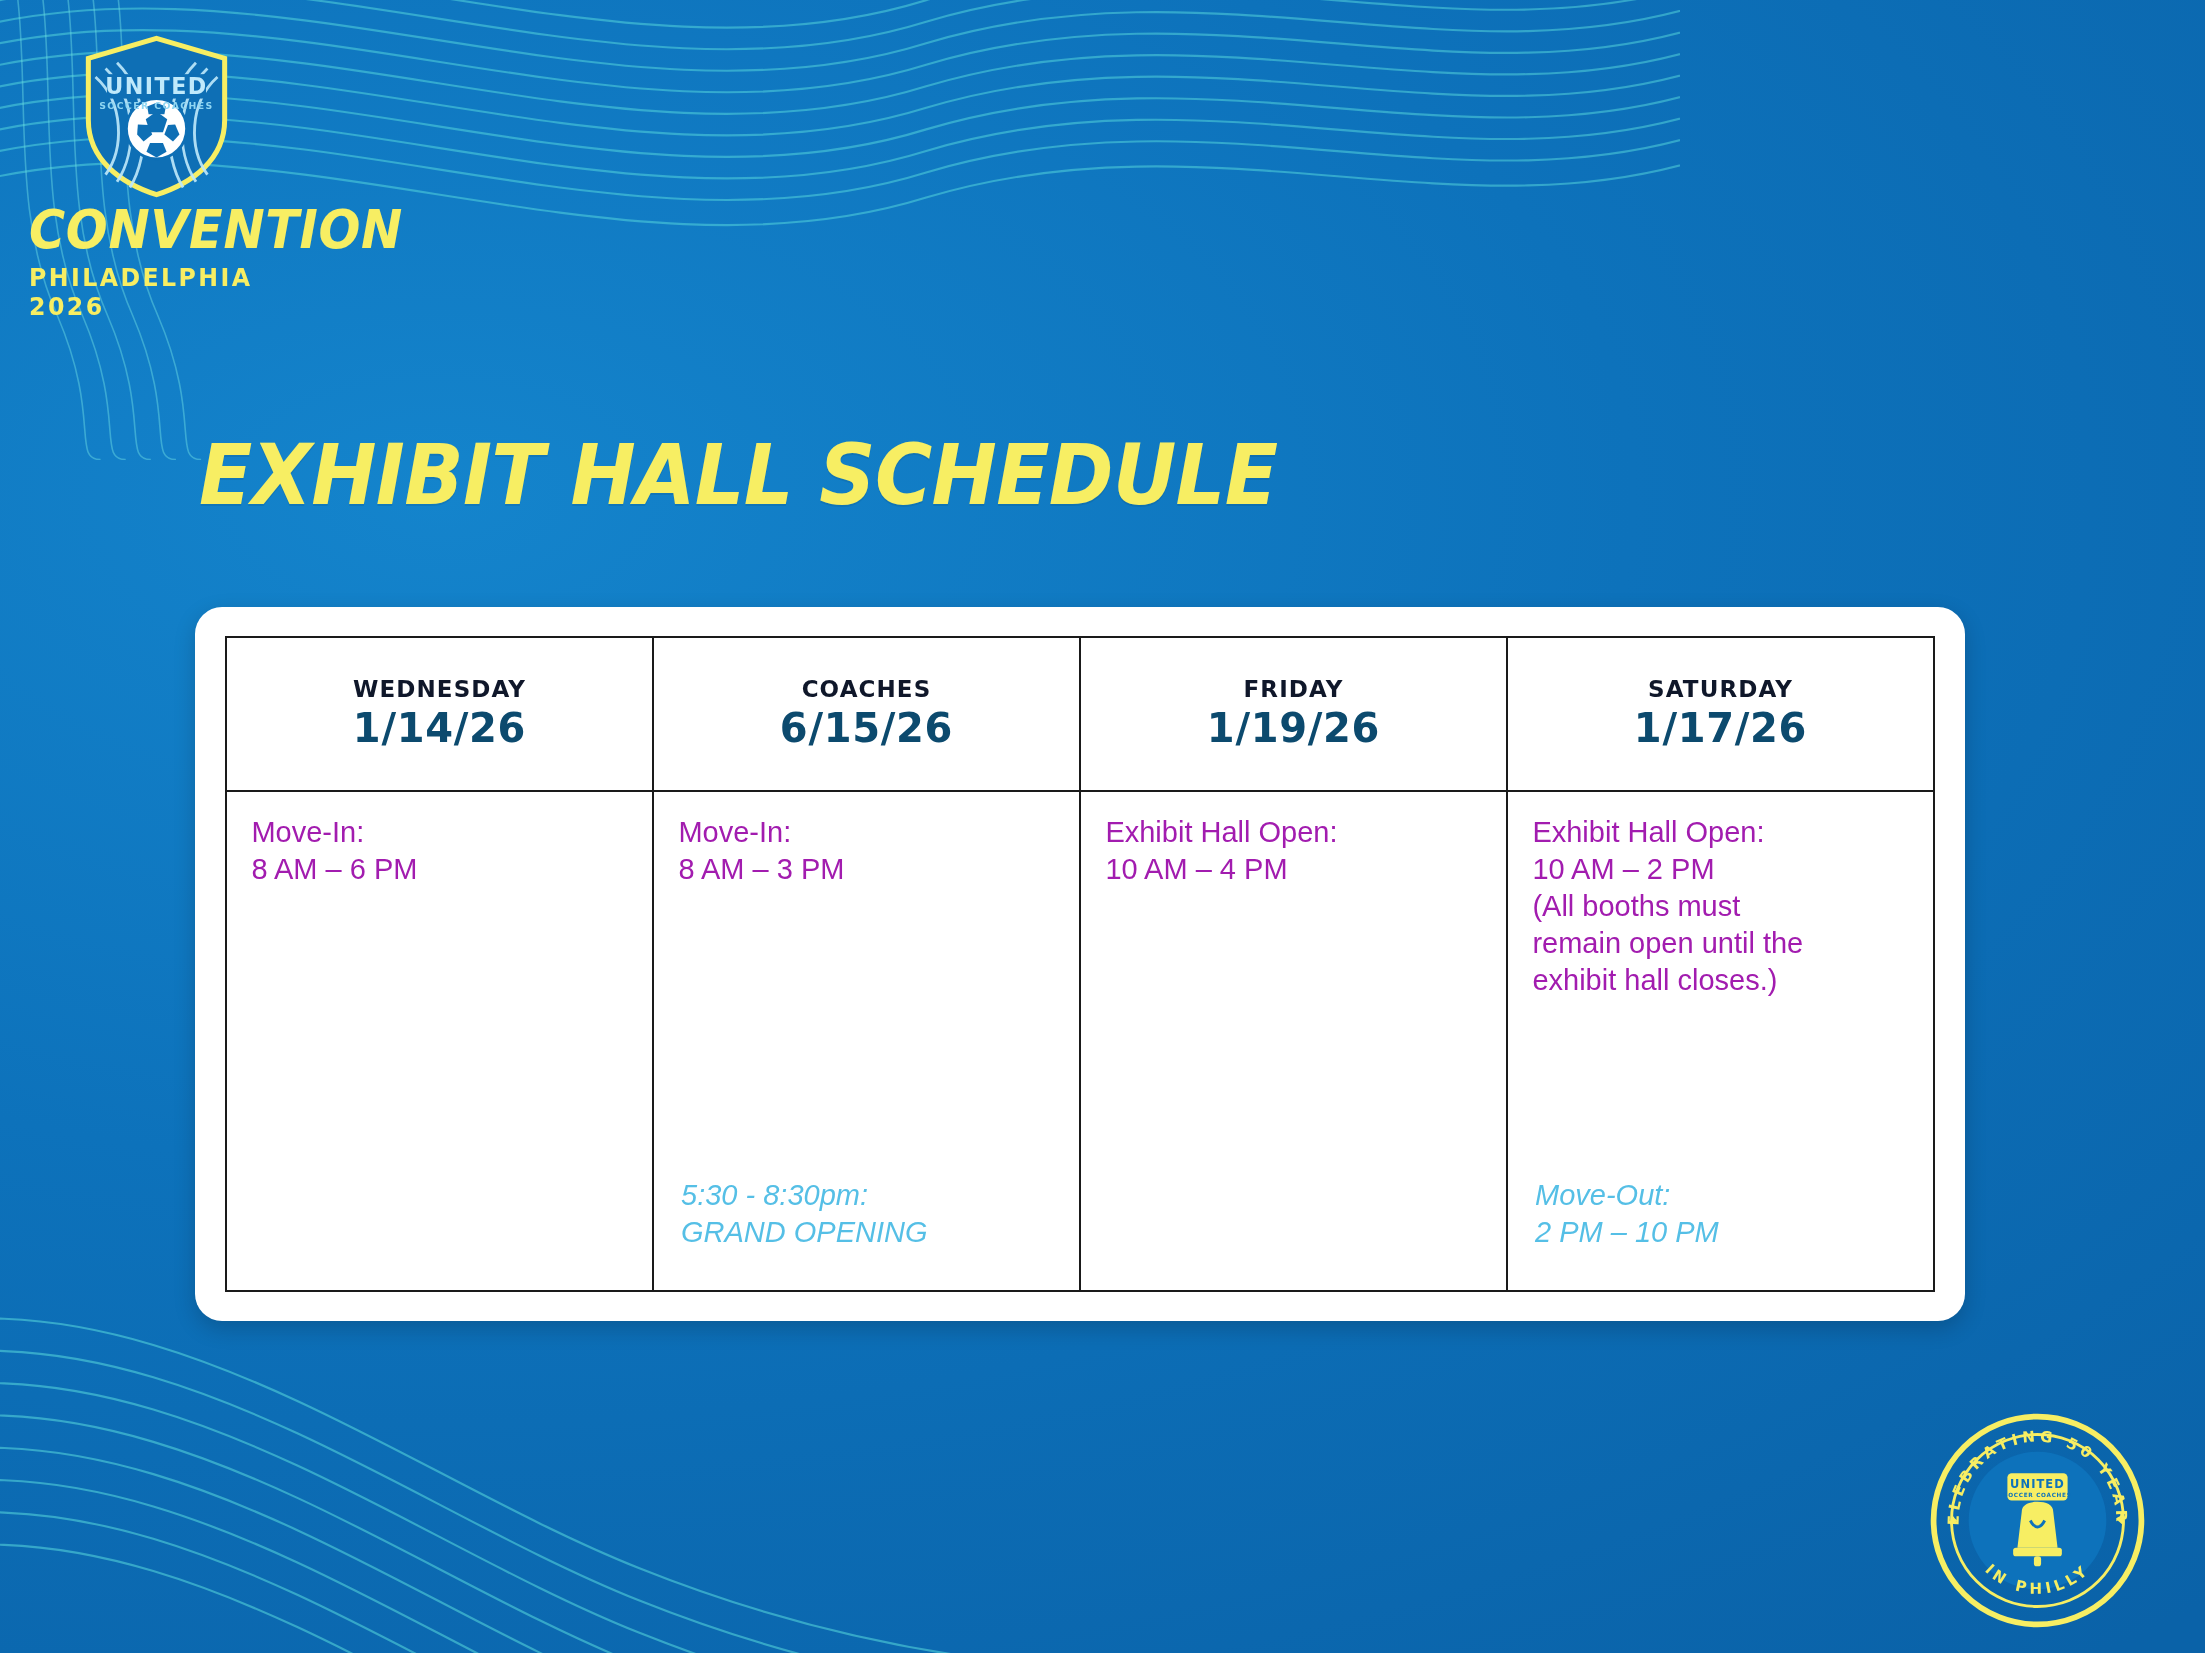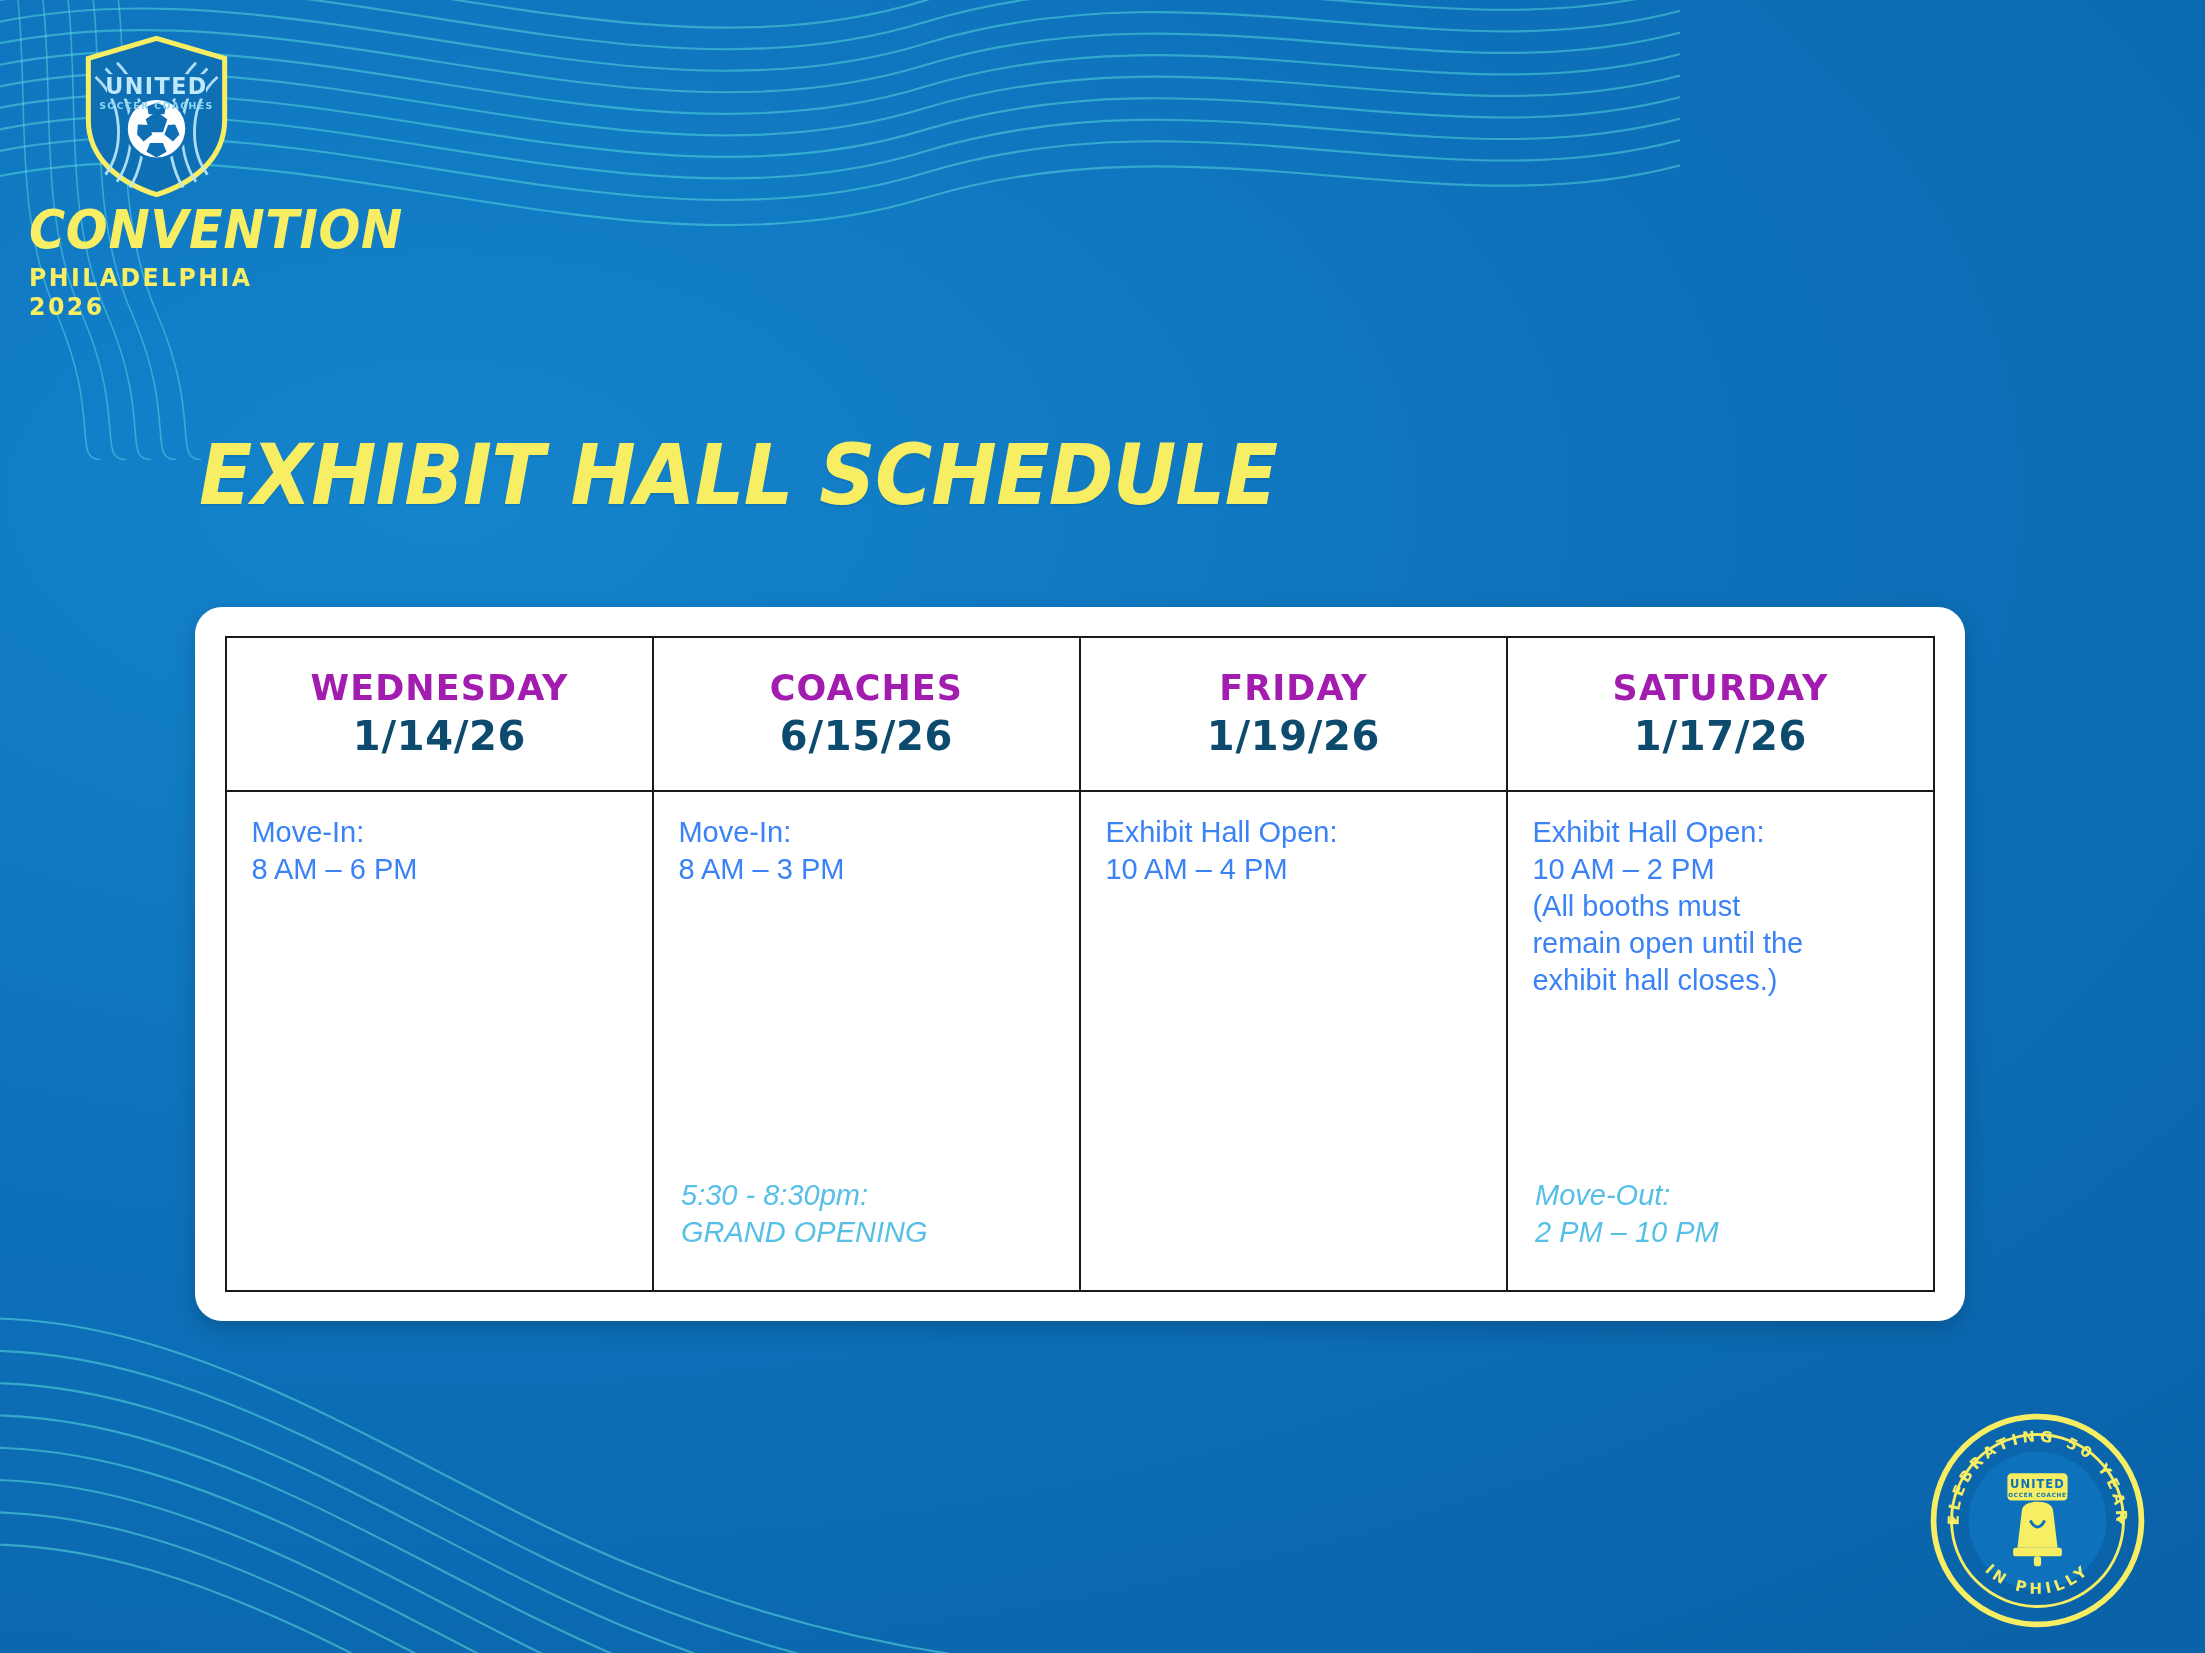--- a/index.html
+++ b/index.html
@@ -122,42 +122,42 @@
   }
   table.schedule th {
     height: 154px;
     text-align: center;
     vertical-align: middle;
     padding: 5.7px 7.2px;
   }
   .day-name {
     font-family: "DejaVu Sans", sans-serif;
     font-weight: 700;
-    font-size: 35px;
+    font-size: 23px;
     letter-spacing: 1.1px;
-    color: #a21caf;
+    color: #0f172a;
     line-height: 1.25;
   }
   .day-date {
     font-family: "DejaVu Sans", sans-serif;
     font-weight: 700;
     font-size: 40px;
     letter-spacing: 0.7px;
     color: #0c4a6e;
     line-height: 1.25;
   }
   table.schedule td {
     padding: 21.5px 24.4px 18.7px 24.4px;
     position: relative;
   }
   .cell-main {
     font-family: "Liberation Sans", sans-serif;
     font-size: 29px;
     line-height: 1.28;
-    color: #3b82f6;
+    color: #a21caf;
     white-space: pre-line;
   }
   .cell-note {
     position: absolute;
     left: 27px;
     right: 14.4px;
     bottom: 39px;
     font-family: "Liberation Sans", sans-serif;
     font-style: italic;
     font-size: 29px;

